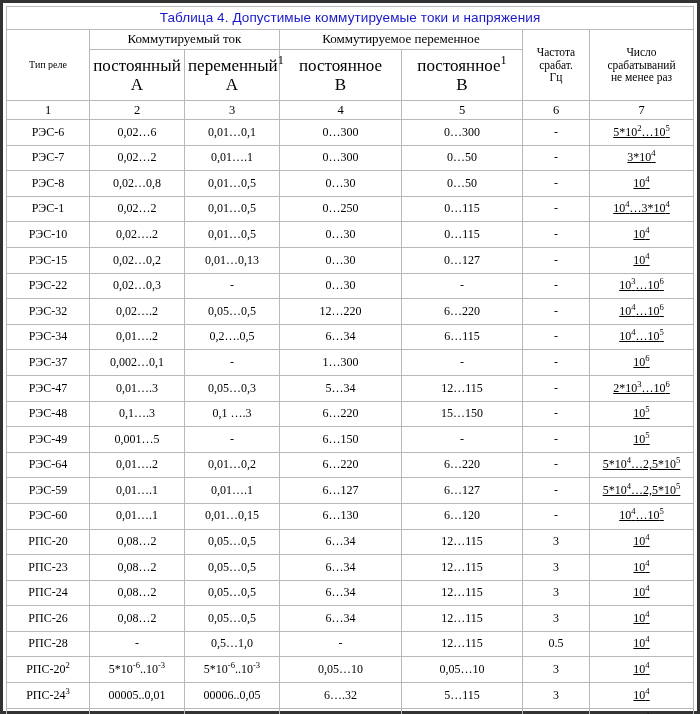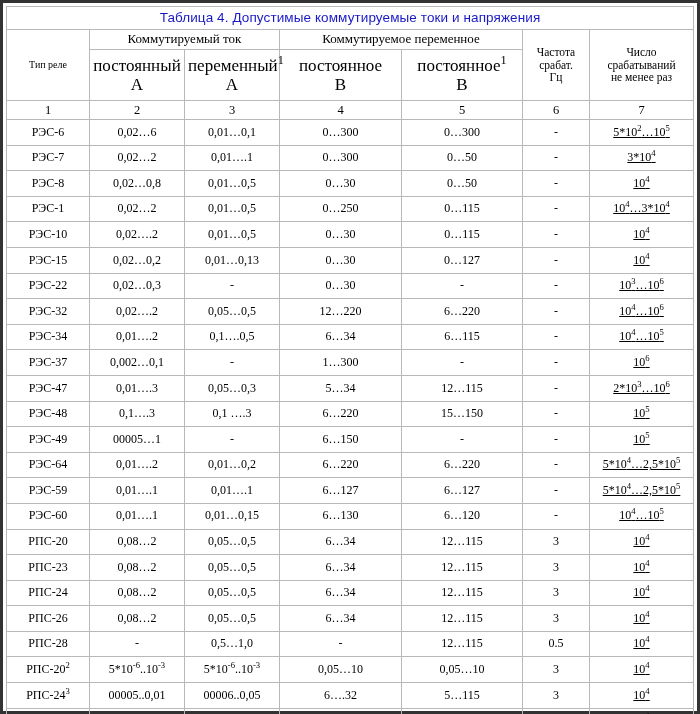--- a/index.html
+++ b/index.html
@@ -234,21 +234,21 @@
           <td>0,02….2</td>
           <td>0,05…0,5</td>
           <td>12…220</td>
           <td>6…220</td>
           <td>-</td>
           <td class="c-count">10<sup>4</sup>…10<sup>6</sup></td>
         </tr>
         <tr class="data-row">
           <td class="c-type">РЭС-34</td>
           <td>0,01….2</td>
-          <td>0,1….0,5</td>
+          <td>0,2….0,5</td>
           <td>6…34</td>
           <td>6…115</td>
           <td>-</td>
           <td class="c-count">10<sup>4</sup>…10<sup>5</sup></td>
         </tr>
         <tr class="data-row">
           <td class="c-type">РЭС-37</td>
           <td>0,002…0,1</td>
           <td>-</td>
           <td>1…300</td>
@@ -269,21 +269,21 @@
           <td class="c-type">РЭС-48</td>
           <td>0,1….3</td>
           <td>0,1 ….3</td>
           <td>6…220</td>
           <td>15…150</td>
           <td>-</td>
           <td class="c-count">10<sup>5</sup></td>
         </tr>
         <tr class="data-row">
           <td class="c-type">РЭС-49</td>
-          <td>00005…1</td>
+          <td>0,001…5</td>
           <td>-</td>
           <td>6…150</td>
           <td>-</td>
           <td>-</td>
           <td class="c-count">10<sup>5</sup></td>
         </tr>
         <tr class="data-row">
           <td class="c-type">РЭС-64</td>
           <td>0,01….2</td>
           <td>0,01…0,2</td>

